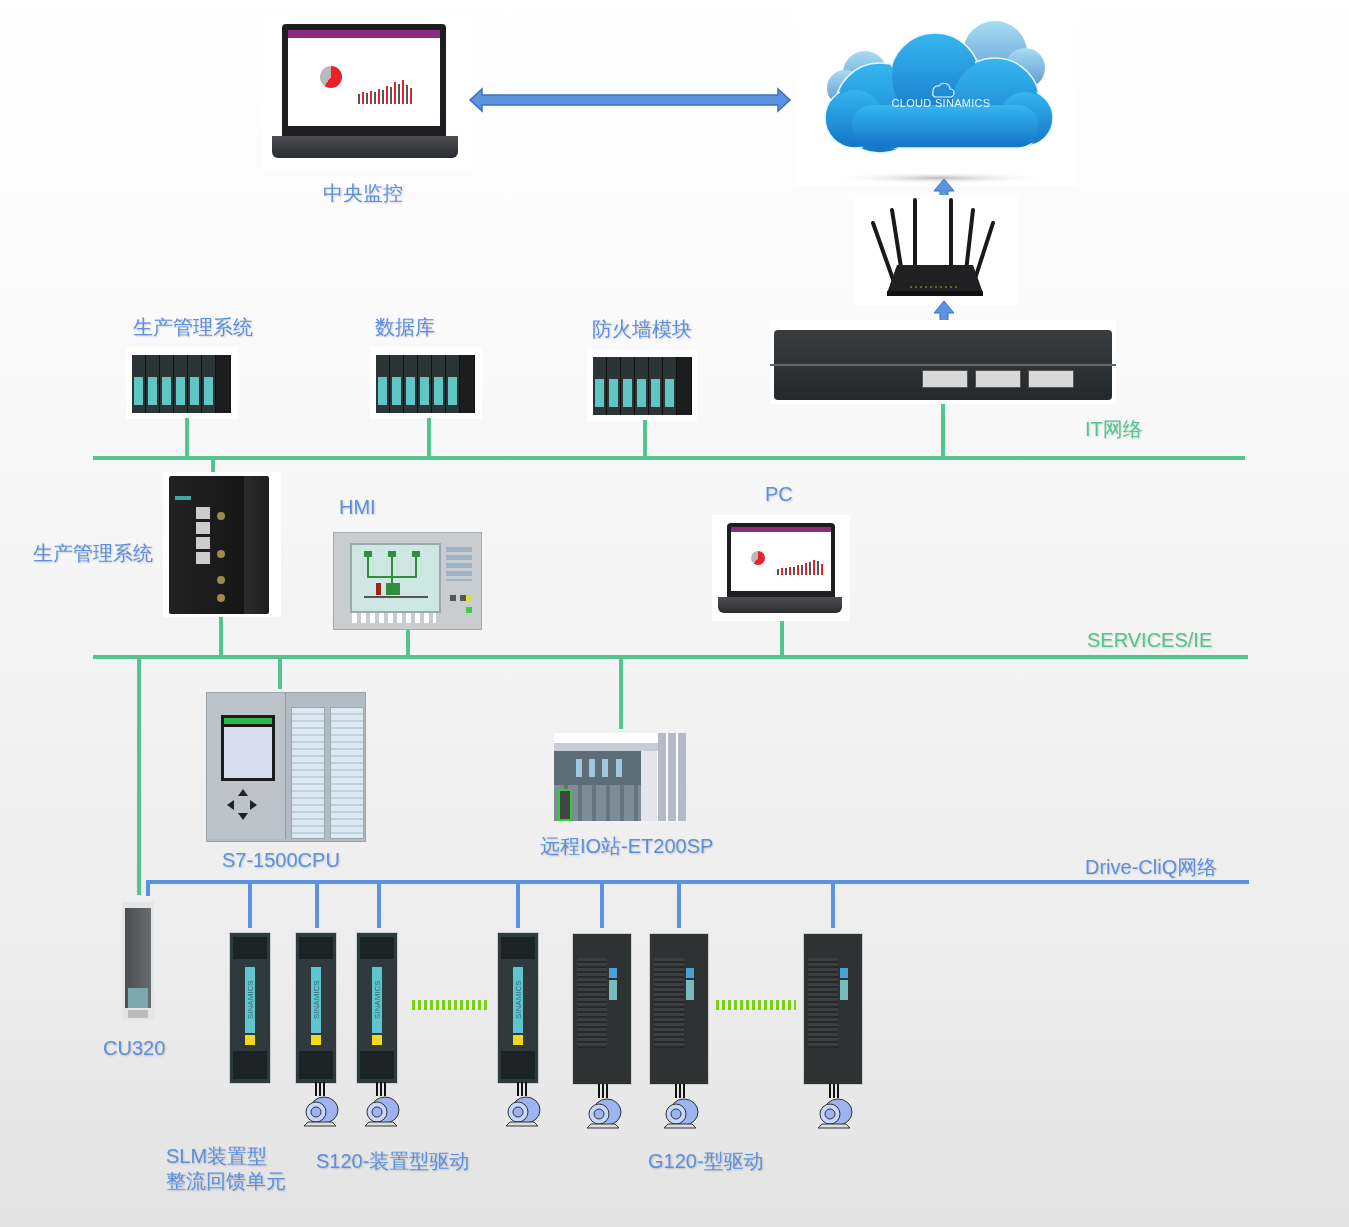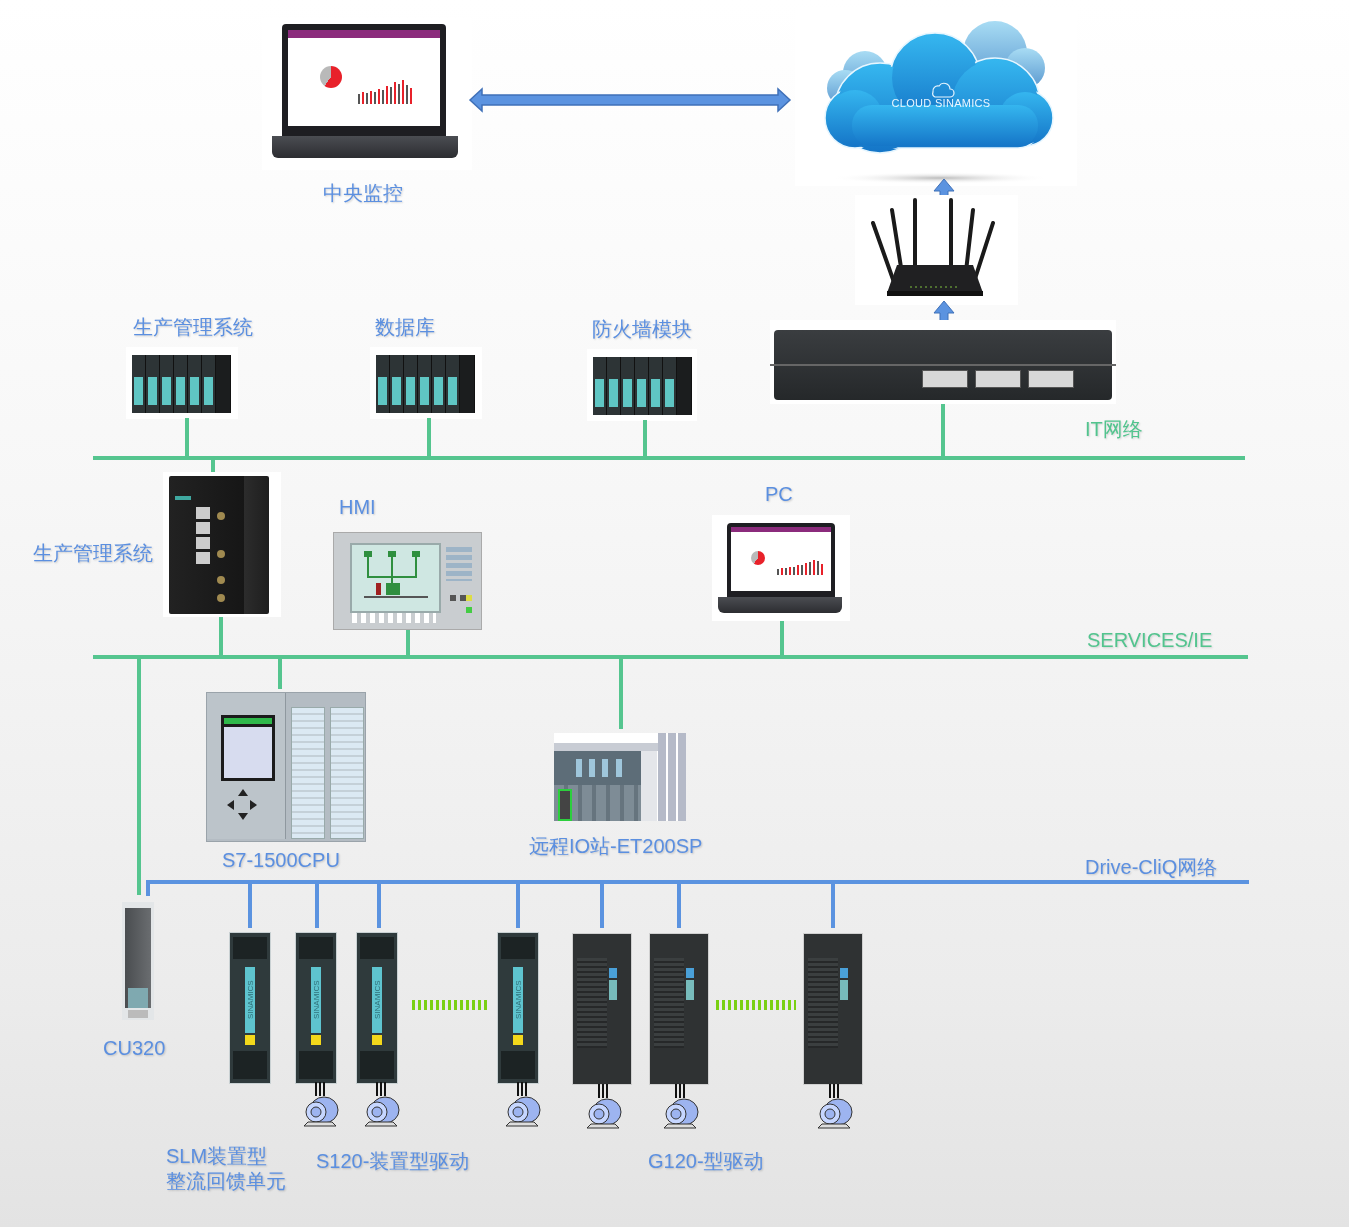--- a/index.html
+++ b/index.html
@@ -320,21 +320,21 @@
   <div class="abs" style="left:0;top:18px;width:87px;height:70px;background:#5d6d78;"></div>
   <div class="abs" style="left:0;top:52px;width:87px;height:36px;background:repeating-linear-gradient(90deg,#7e8c96 0 10px,#66747e 10px 14px);"></div>
   <div class="abs" style="left:4px;top:56px;width:10px;height:28px;border:2px solid #2ccf3d;background:#444;"></div>
   <div class="abs" style="left:22px;top:26px;width:6px;height:18px;background:#9fc6db;"></div>
   <div class="abs" style="left:35px;top:26px;width:6px;height:18px;background:#9fc6db;"></div>
   <div class="abs" style="left:48px;top:26px;width:6px;height:18px;background:#9fc6db;"></div>
   <div class="abs" style="left:62px;top:26px;width:6px;height:18px;background:#9fc6db;"></div>
   <div class="abs" style="left:87px;top:18px;width:16px;height:70px;background:#e4e6ea;"></div>
   <div class="abs" style="left:104px;top:0;width:28px;height:88px;background:repeating-linear-gradient(90deg,#b5bac8 0 8px,#fff 8px 10px);"></div>
 </div>
-<div class="lbl" style="left:529px;top:833px;">远程IO站-ET200SP</div>
+<div class="lbl" style="left:540px;top:833px;">远程IO站-ET200SP</div>
 
 <div class="net-lbl blue" style="left:1085px;top:854px;">Drive-CliQ网络</div>
 <div class="b" style="left:146px;top:880px;width:1103px;height:4px;"></div>
 <div class="b" style="left:146px;top:880px;width:4px;height:16px;"></div>
 
 <div class="abs" style="left:122px;top:902px;width:32px;height:118px;background:#e3e6e8;">
   <div class="abs" style="left:3px;top:6px;width:26px;height:100px;background:linear-gradient(90deg,#4a4d50,#6a6d70);"></div>
   <div class="abs" style="left:6px;top:86px;width:20px;height:20px;background:#7fa9b0;"></div>
   <div class="abs" style="left:6px;top:108px;width:20px;height:8px;background:#bbb;"></div>
 </div>

